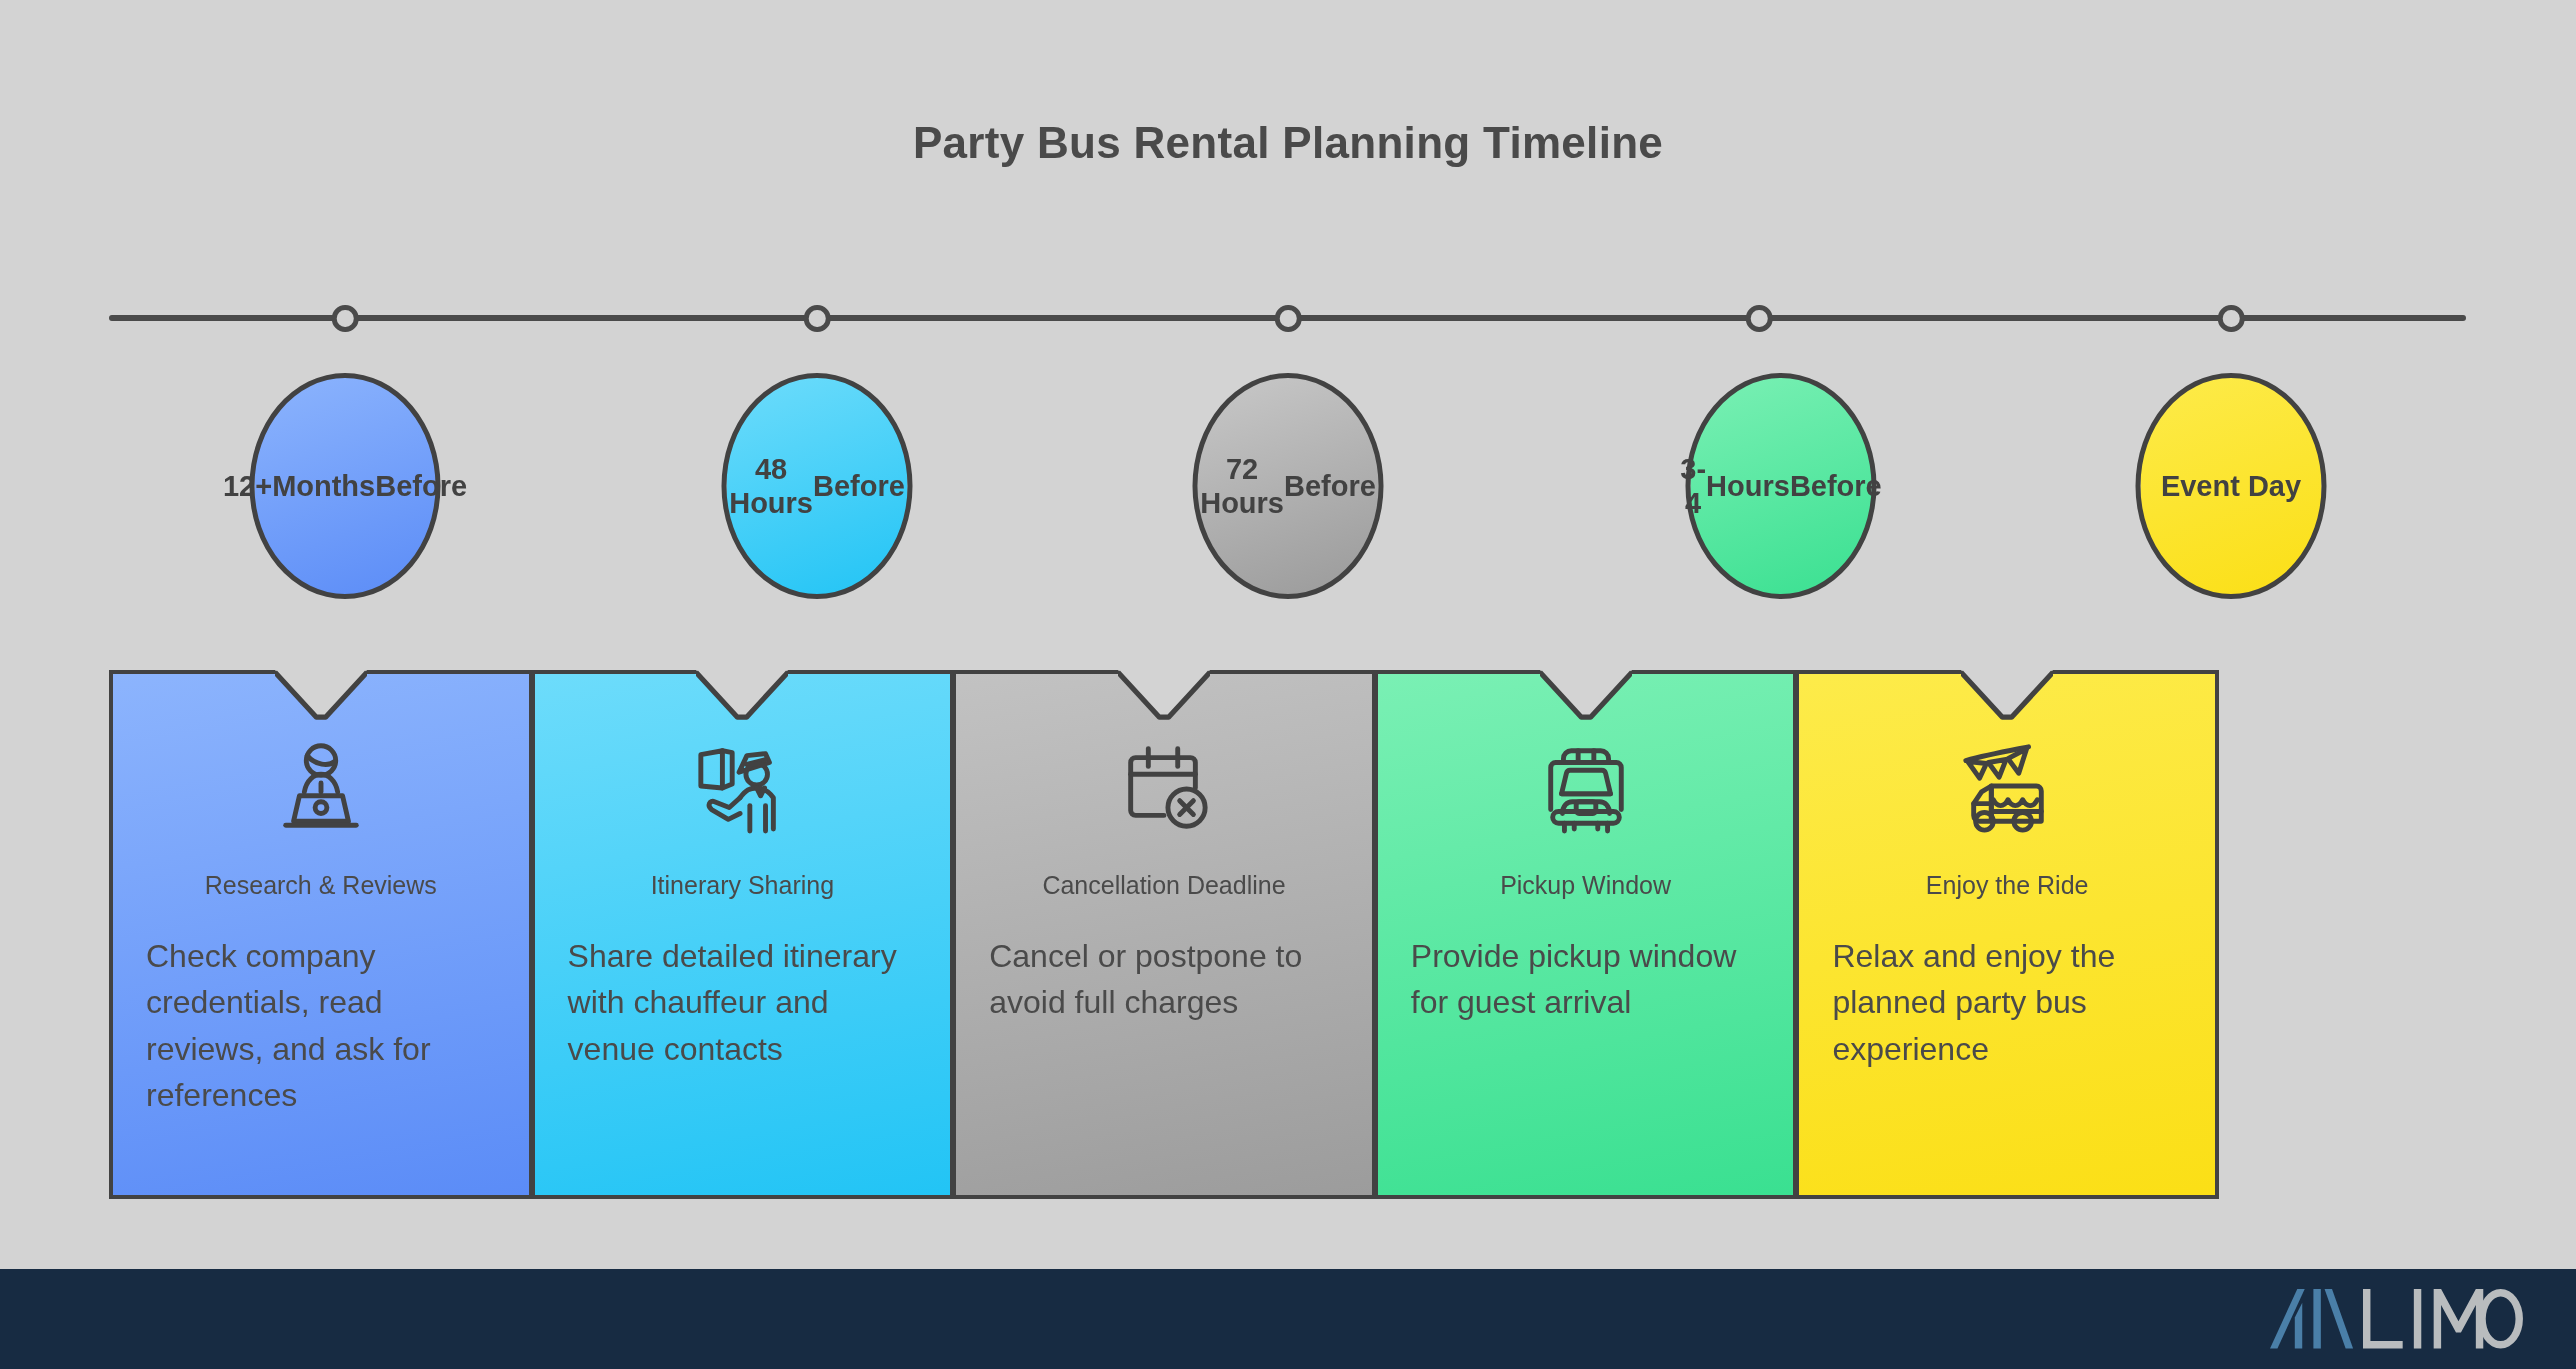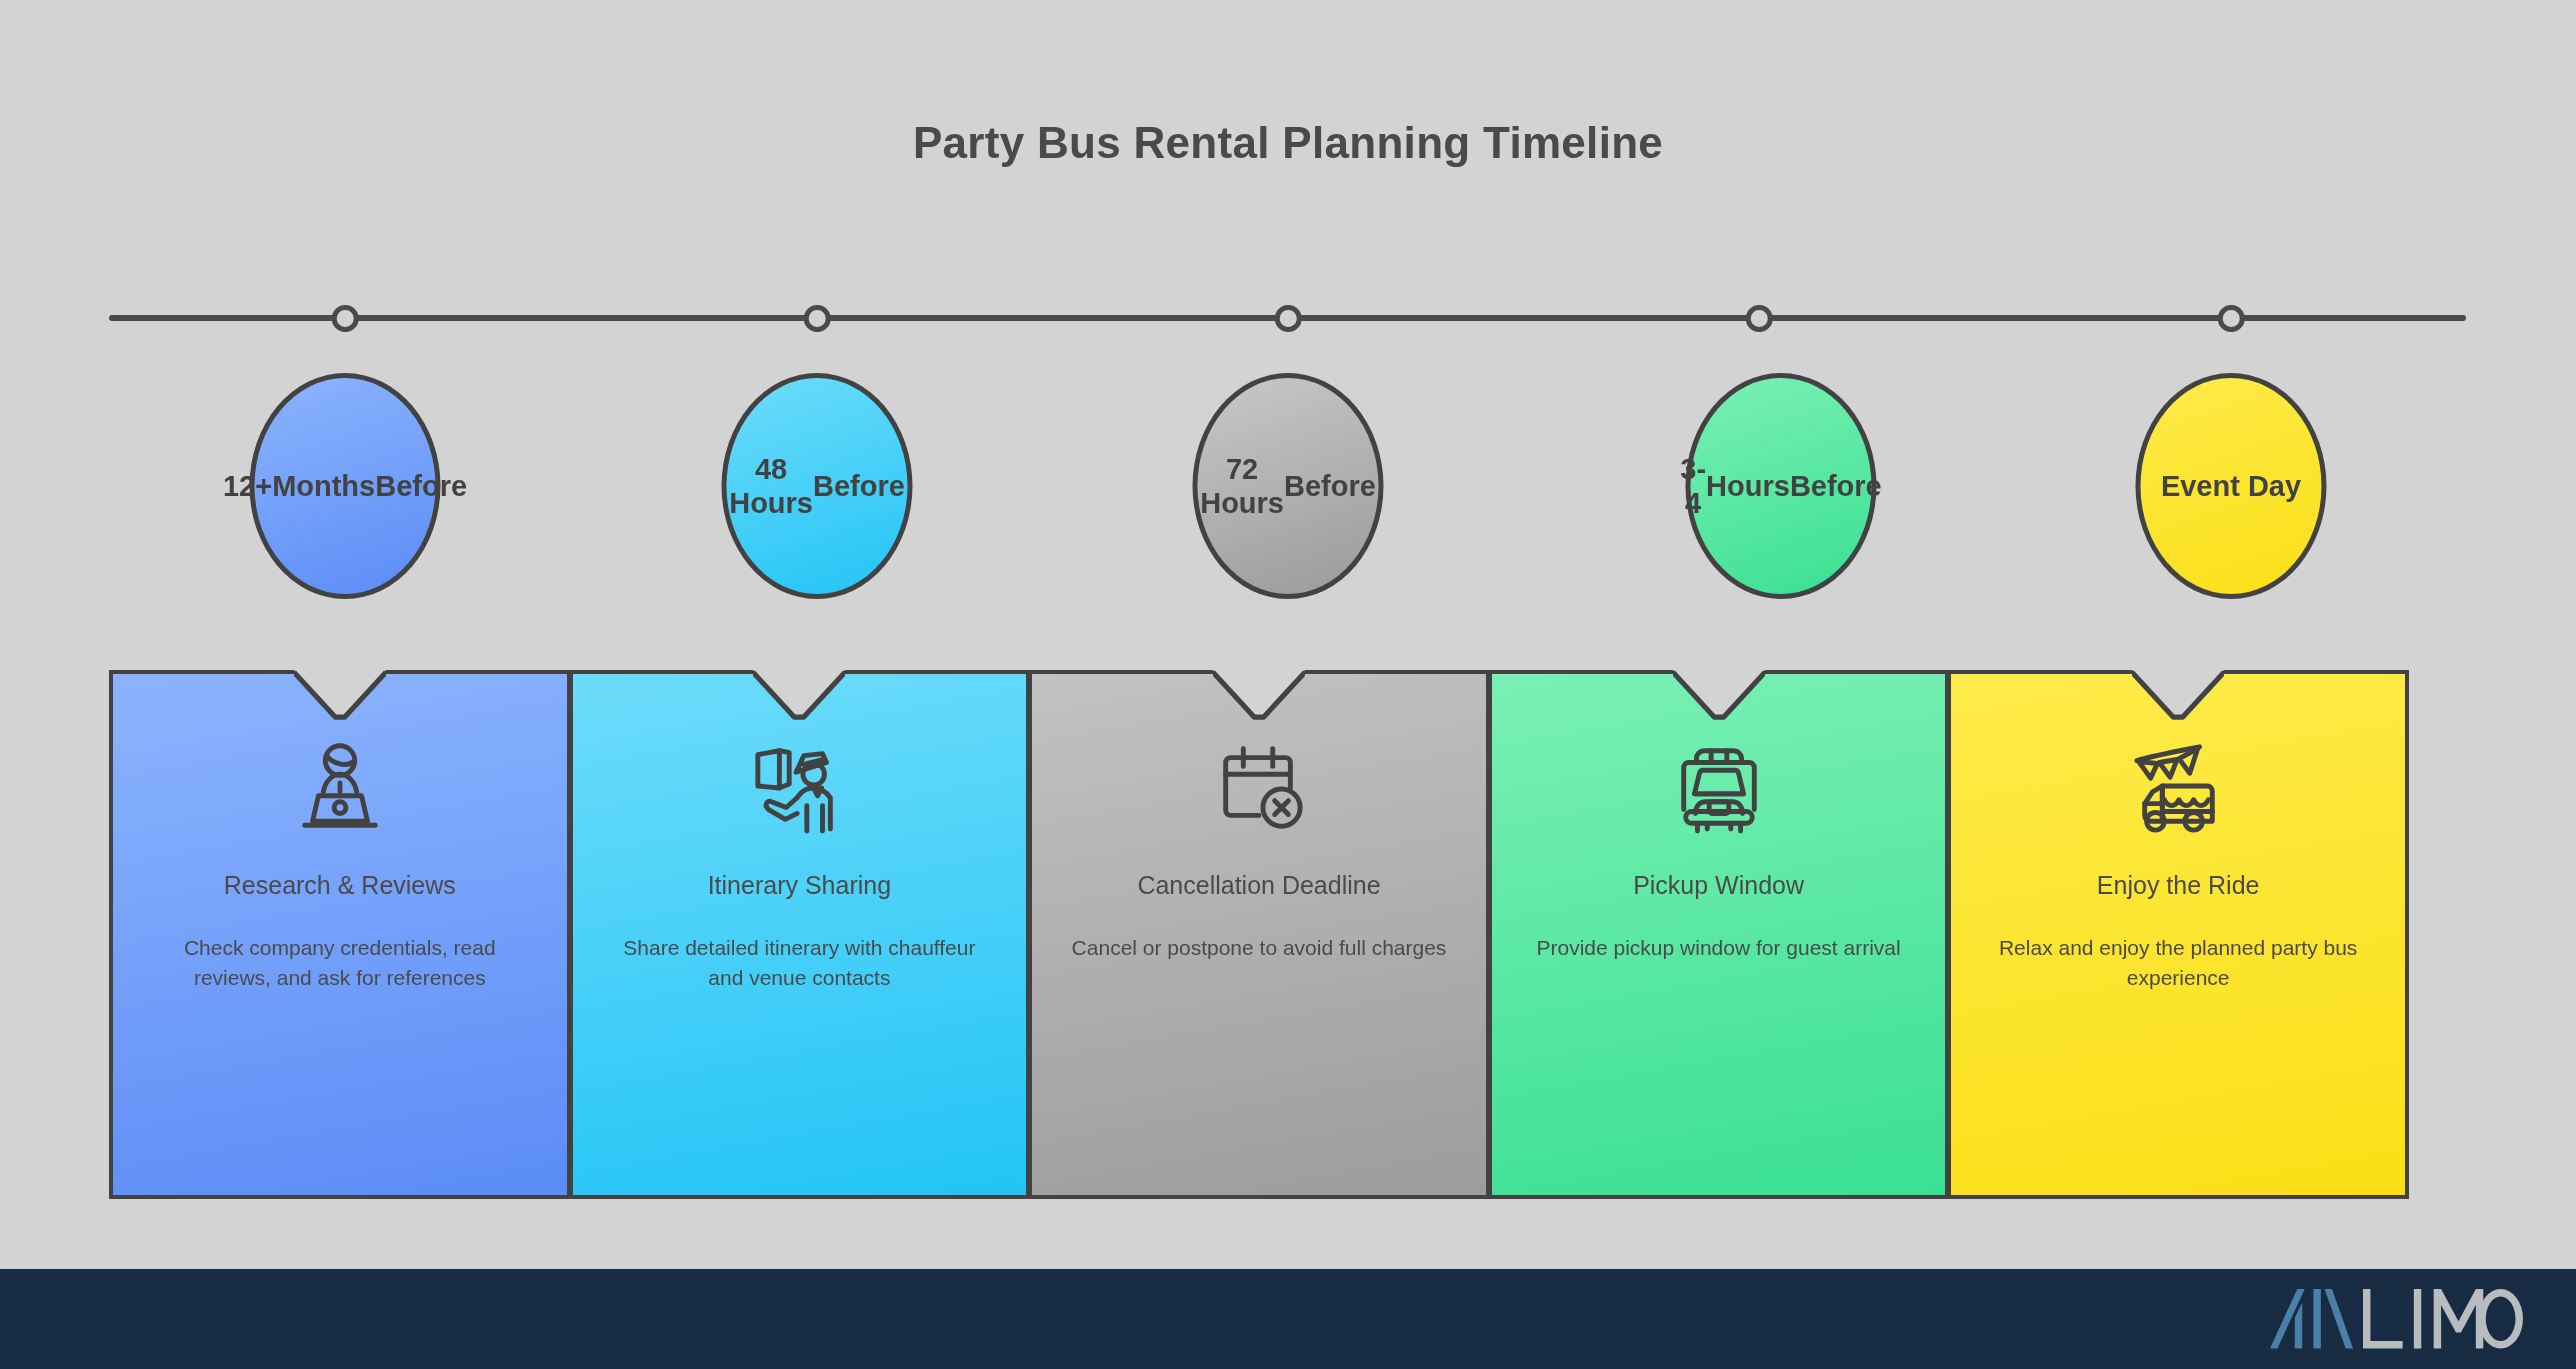--- a/index.html
+++ b/index.html
@@ -76,21 +76,21 @@
     font-size:29px;
     font-weight:bold;
     line-height:1.18;
     padding:0 10.4px;
   }
 
   
   .panels {
     position:absolute;
     left:109px; top:670px;
-    width:2300px; height:529px;
+    width:2110px; height:529px;
     display:flex;
   }
   .panel {
     position:relative;
     flex:1 1 0;
     border:4px solid #424242;
     border-right-width:2.3px;
     display:flex;
     flex-direction:column;
     align-items:center;
@@ -118,23 +118,22 @@
   .panel-title {
     margin-top:35px;
     font-size:25px;
     color:#4a4a4a;
     text-align:center;
     padding:0 14px;
     line-height:1.2;
   }
   .panel-desc {
     margin-top:33px;
-    font-size:21px;
+    font-size:32px;
     color:#4a4a4a;
-    text-align:center;
     line-height:1.45;
     padding:0 33px;
     max-width:100%;
   }
 
   
   .footer {
     position:absolute;
     left:0; bottom:0;
     width:2576px; height:101px;

